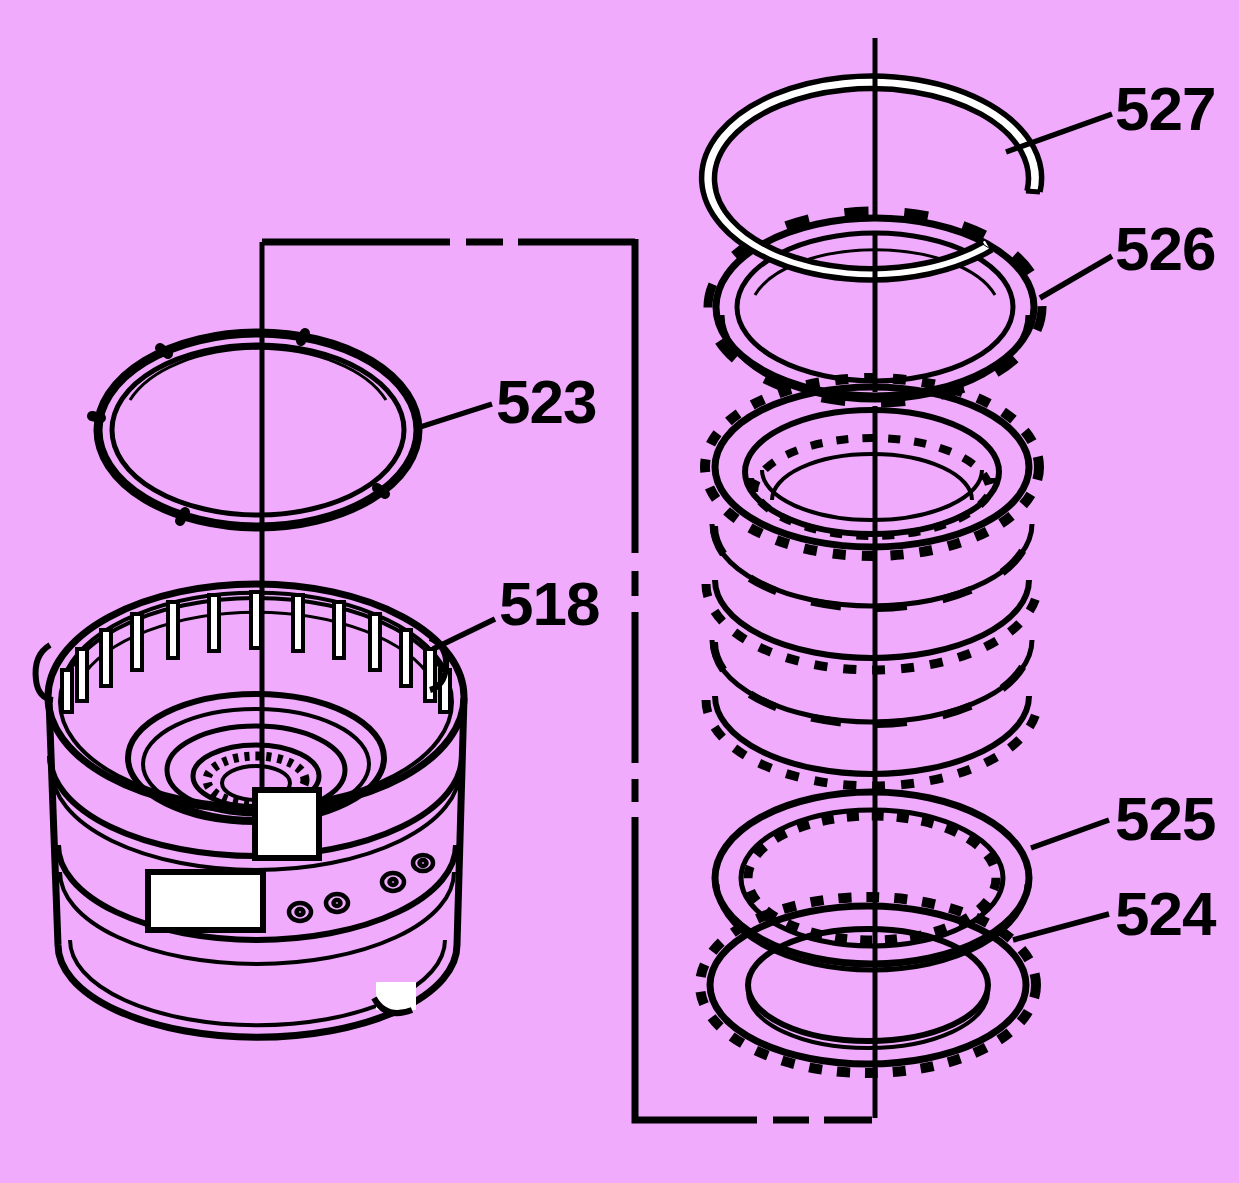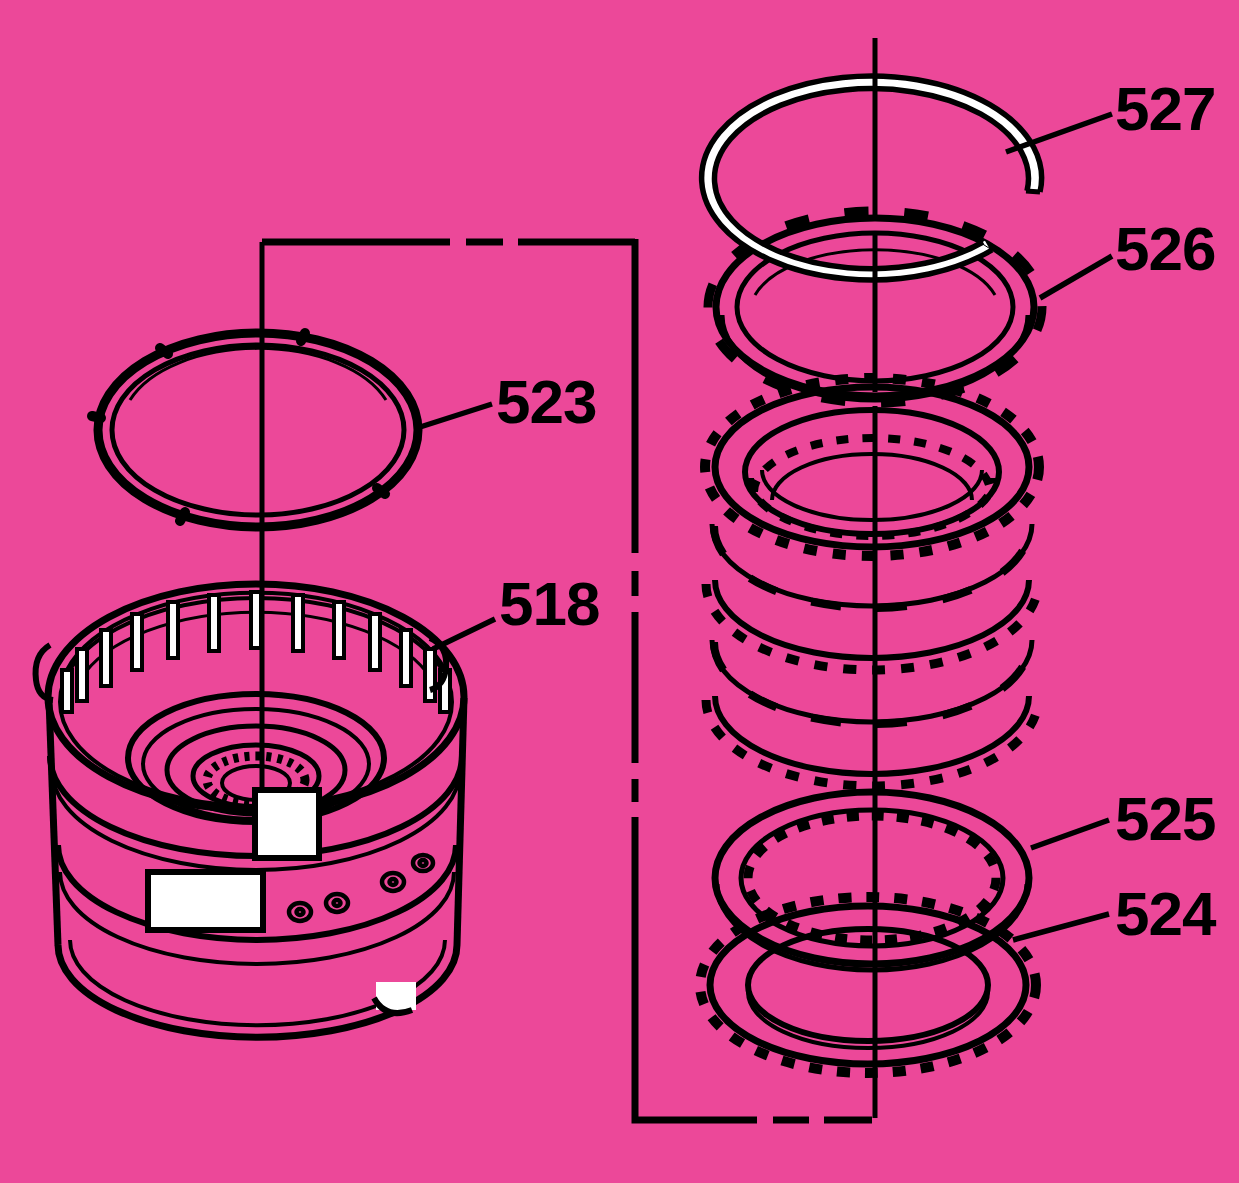--- a/index.html
+++ b/index.html
@@ -4,21 +4,21 @@
 <style>
   html, body {
     margin: 0;
     padding: 0;
     background: #ffffff;
   }
   .stage {
     position: relative;
     width: 1239px;
     height: 1183px;
-    background: #ec4899;
+    background: #f0abfc;
     overflow: hidden;
   }
   .stage svg {
     position: absolute;
     left: 0;
     top: 0;
     width: 100%;
     height: 100%;
   }
   .callout-text {

